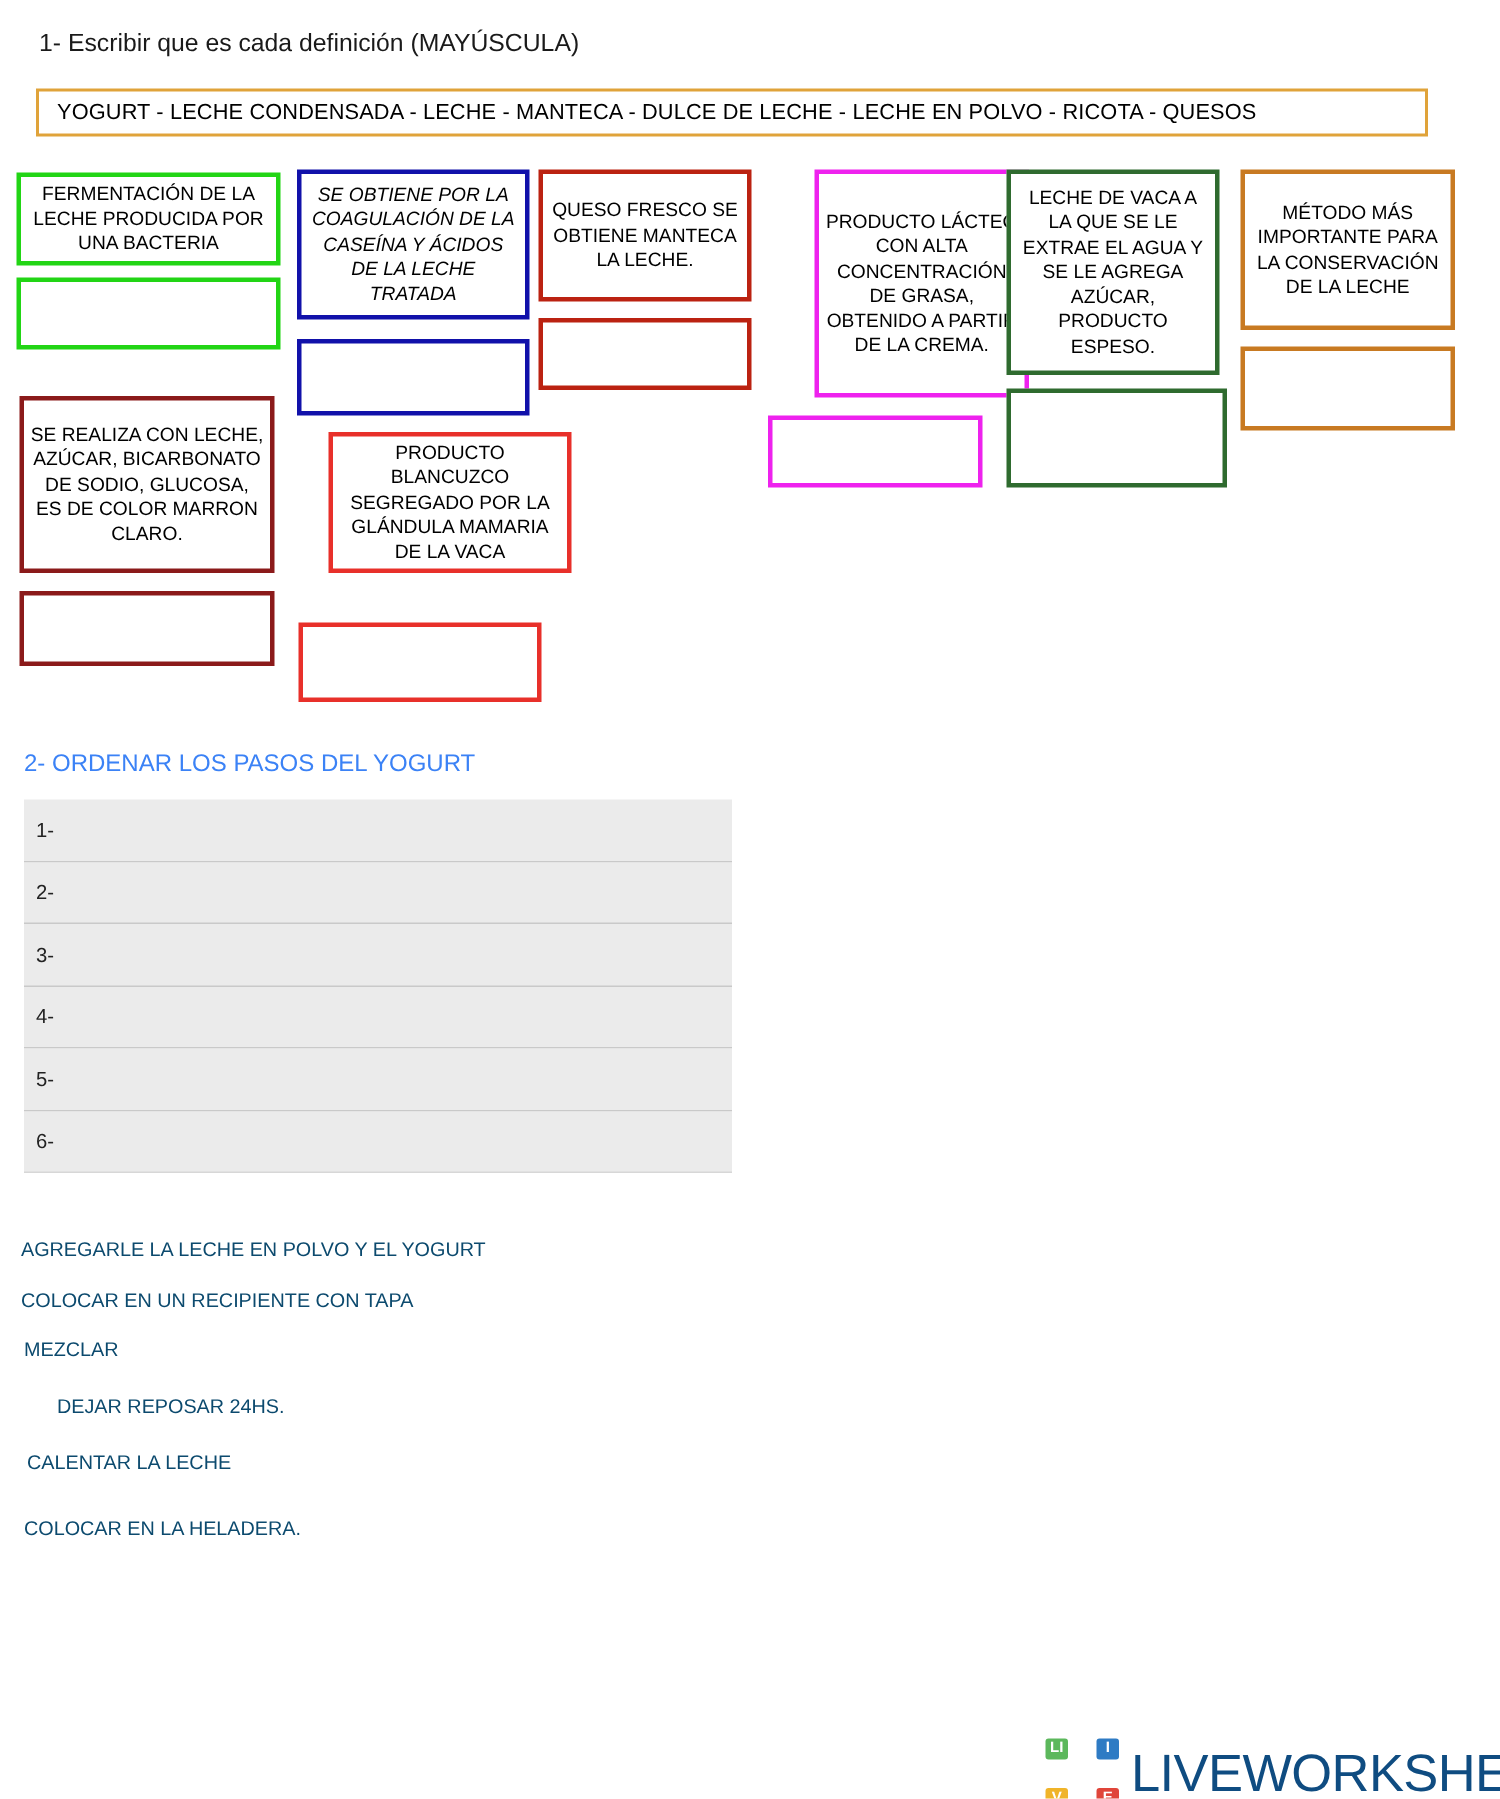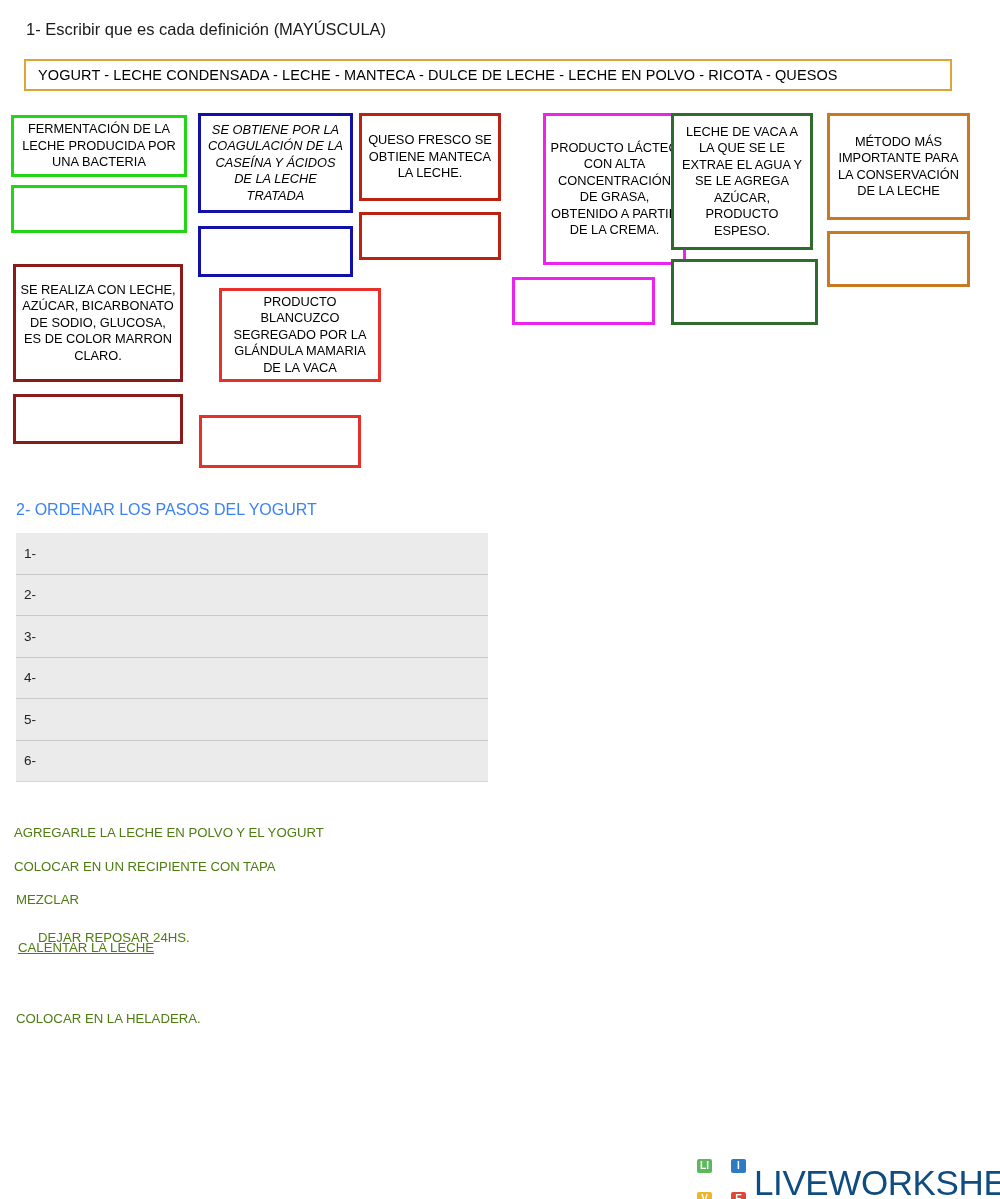--- a/index.html
+++ b/index.html
@@ -93,21 +93,21 @@
     padding-left: 8px;
     font-size: 13.5px;
     color: #222222;
   }
   .steps-row:last-child { border-bottom: 1px solid #d7d7d7; }
 
   
   .phrase {
     position: absolute;
     font-size: 13.2px;
-    color: #4d7c0f;
+    color: #0c4a6e;
     white-space: nowrap;
   }
 
   
   #lw-logo {
     position: absolute;
     left: 697px;
     top: 1159px;
     display: flex;
     align-items: center;
@@ -209,21 +209,21 @@
   </div>
   <div class="steps-row">
     <span>6-</span>
   </div>
 </div>
 
 <div class="phrase" style="left:14px; top:825px;">AGREGARLE LA LECHE EN POLVO Y EL YOGURT</div>
 <div class="phrase" style="left:14px; top:859px;">COLOCAR EN UN RECIPIENTE CON TAPA</div>
 <div class="phrase" style="left:16px; top:892px;">MEZCLAR</div>
 <div class="phrase" style="left:18px; top:930px;margin-left:20px;">DEJAR REPOSAR 24HS.</div>
-<div class="phrase" style="left:18px; top:940px;text-decoration:underline;">CALENTAR LA LECHE</div>
+<div class="phrase" style="left:18px; top:967px;">CALENTAR LA LECHE</div>
 <div class="phrase" style="left:16px; top:1011px;">COLOCAR EN LA HELADERA.</div>
 
 <div id="lw-logo">
   <div id="lw-mark">
     <span class="lw-l">LI</span>
     <span class="lw-i">I</span>
     <span class="lw-v">V</span>
     <span class="lw-e">E</span>
   </div>
   <div id="lw-word">LIVEWORKSHEETS</div>

